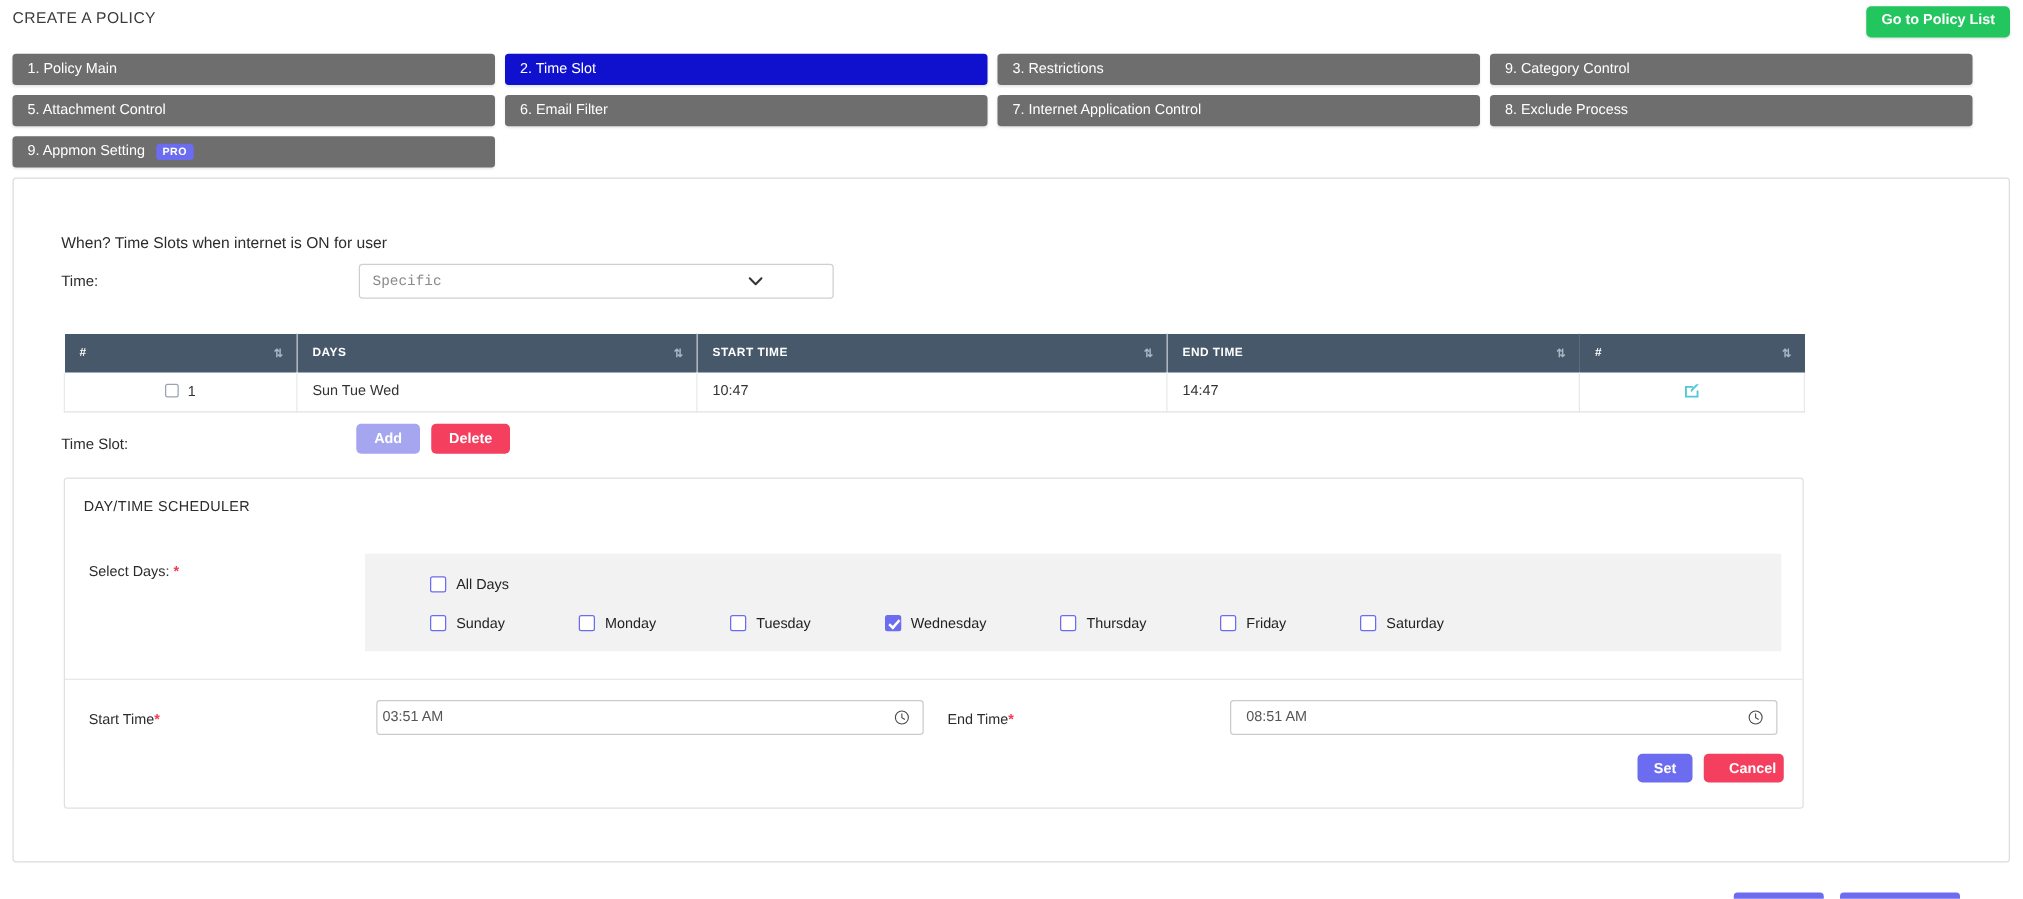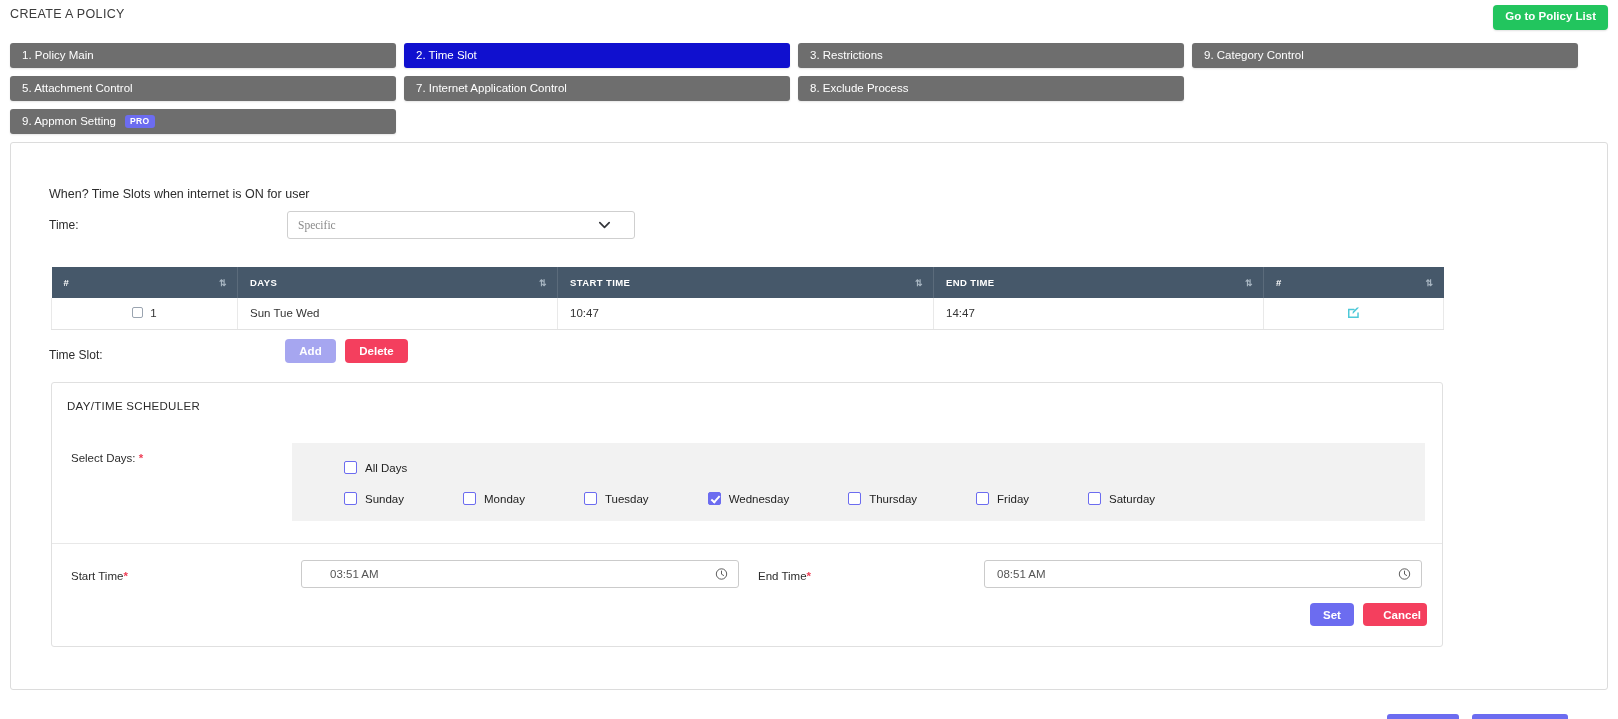--- a/index.html
+++ b/index.html
@@ -64,24 +64,24 @@
   .when-title {
     position: absolute; left: 38px; top: 44px;
     font-size: 12.5px; color: #2c2c2c; font-weight: 500;
   }
   .time-label {
     position: absolute; left: 38px; top: 75px;
     font-size: 12px; color: #2c2c2c;
   }
   .time-select {
     position: absolute; left: 276px; top: 68px;
-    width: 348px; height: 28px;
+    width: 380px; height: 28px;
     border: 1px solid #cfcfcf; border-radius: 3px;
     background: #fff; color: #8a8a8a;
-    font-size: 11.5px; font-family: Liberation Serif, serif;
+    font-size: 11.5px; font-family: Liberation Mono, monospace;
     padding: 0 10px; cursor: pointer;
     appearance: none; -webkit-appearance: none;
     display: flex; align-items: center;
   }
   .chev {
     position: absolute; left: 586px; top: 74px;
     pointer-events: none;
   }
 
   
@@ -188,21 +188,21 @@
     border-top: 1px solid #e8e8e8;
   }
   .st-label {
     position: absolute; left: 19px; top: 187px;
     font-size: 11.5px; color: #2c2c2c; font-weight: 500;
   }
   .st-input {
     position: absolute; left: 249px; top: 177px;
     width: 438px; height: 28px;
     border: 1px solid #cbcbcb; border-radius: 3px; background: #fff;
-    font-size: 11.5px; color: #555; padding: 0 28px;
+    font-size: 11.5px; color: #555; padding: 0 4px;
     display: flex; align-items: center; cursor: text;
   }
   .et-label {
     position: absolute; left: 706px; top: 187px;
     font-size: 11.5px; color: #2c2c2c; font-weight: 500;
   }
   .et-input {
     position: absolute; left: 932px; top: 177px;
     width: 438px; height: 28px;
     border: 1px solid #cbcbcb; border-radius: 3px; background: #fff;
@@ -259,20 +259,23 @@
     <div class="tab">
       <span>3. Restrictions</span>
     </div>
     <div class="tab">
       <span>9. Category Control</span>
     </div>
   </div>
   <div class="tab-row">
     <div class="tab">
       <span>5. Attachment Control</span>
+    </div>
+    <div class="tab">
+      <span>6. Email Filter</span>
     </div>
     <div class="tab">
       <span>7. Internet Application Control</span>
     </div>
     <div class="tab">
       <span>8. Exclude Process</span>
     </div>
   </div>
   <div class="tab-row">
     <div class="tab">

